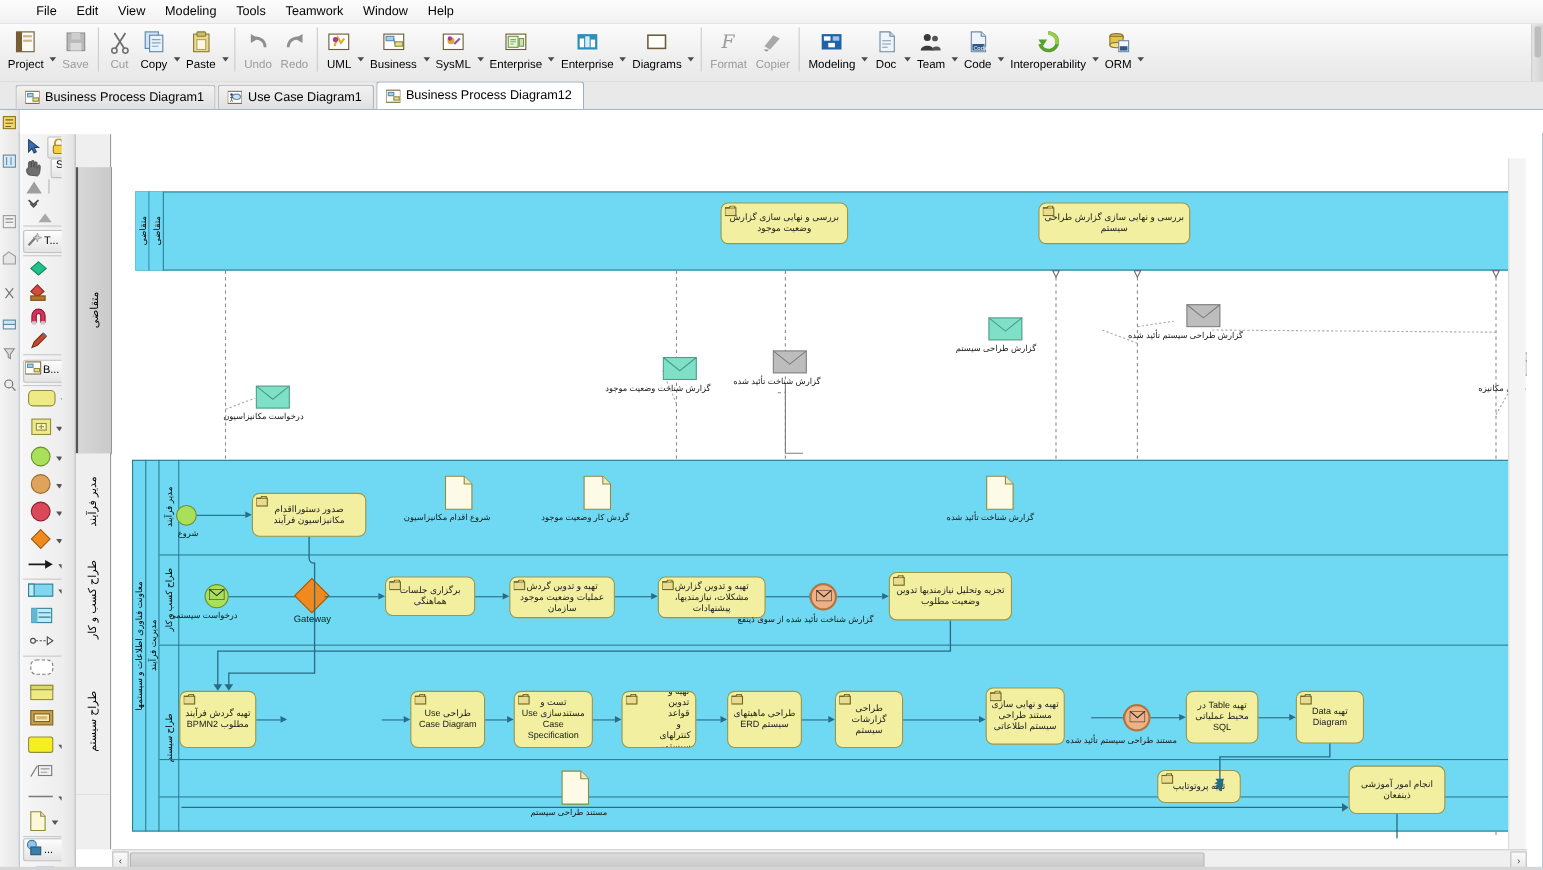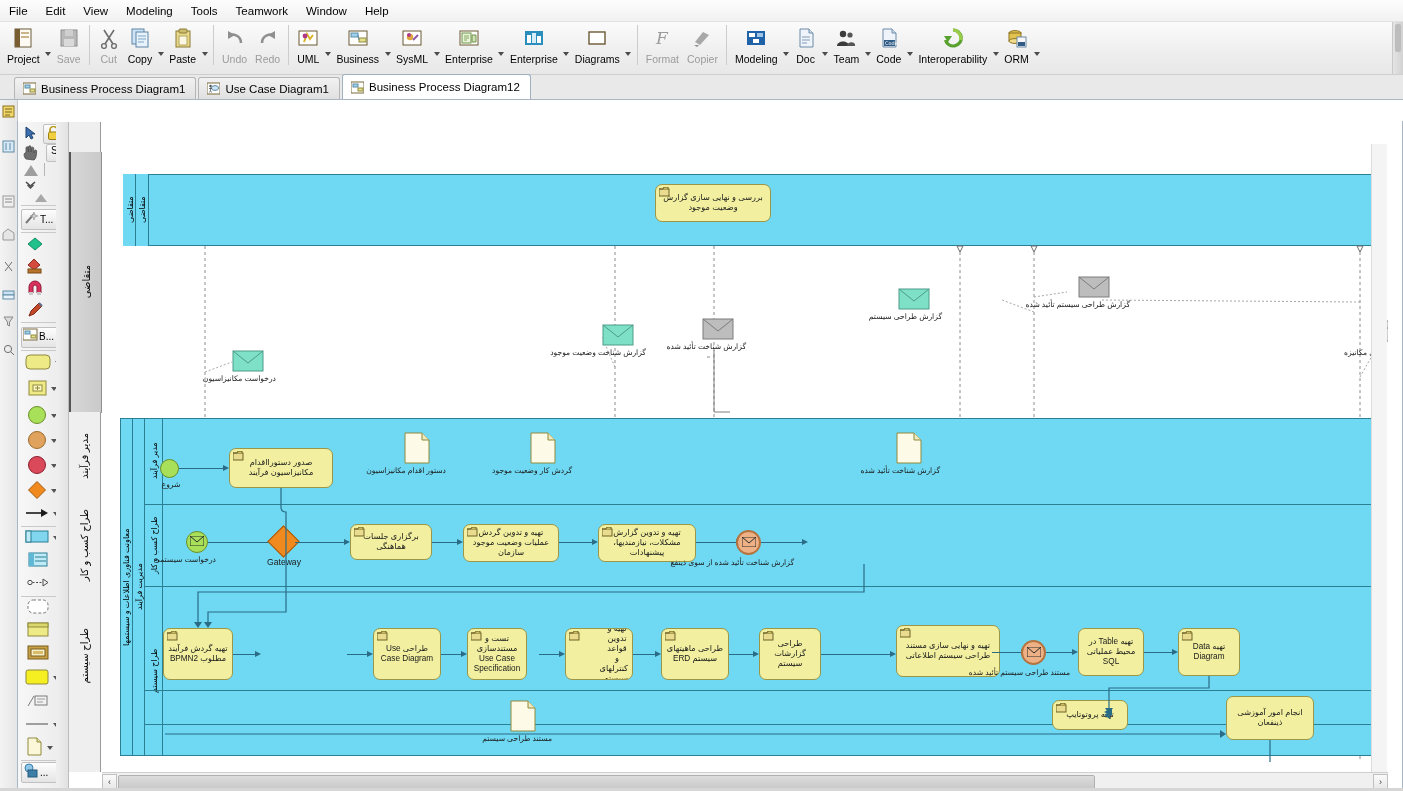--- a/index.html
+++ b/index.html
@@ -8,21 +8,21 @@
     background:#ffffff;
     font-family:"Liberation Sans","DejaVu Sans",sans-serif;
     font-size:11px;color:#000;
     -webkit-font-smoothing:antialiased;
   }
   .app{position:relative;width:1403px;height:791px;}
 
   
   .menubar{position:absolute;left:0;top:0;width:1403px;height:22px;
     background:linear-gradient(#fdfdfd,#f1f1f1);border-bottom:1px solid #e2e2e2;
-    display:flex;align-items:center;padding-left:0;box-sizing:border-box;}
+    display:flex;align-items:center;padding-left:24px;box-sizing:border-box;}
   .menubar .mi{font-size:11.5px;padding:3px 9px;color:#000;cursor:default;}
 
   
   .toolbar{position:absolute;left:0;top:22px;width:1403px;height:53px;
     background:linear-gradient(#fbfbfb,#eeeeee 60%,#e8e8e8);
     border-bottom:1px solid #cfcfcf;box-sizing:border-box;}
   .tb-inner{display:flex;align-items:flex-start;height:53px;padding-left:3px;}
   .tgrp{display:flex;align-items:flex-start;height:53px;}
   .tsep{width:1px;height:40px;margin:3px 4px 0 4px;background:#cccccc;}
   .tbtn{display:flex;flex-direction:column;align-items:center;justify-content:flex-start;
@@ -882,20 +882,29 @@
 
     <div class="task" style="left:553px;top:62px;width:116px;height:38px;">
       <span class="tk-ic">
         <svg width="11" height="10">
             <rect x="0" y="2" width="10" height="7" fill="#e9dc8e" stroke="#6d6326"></rect>
             <path d="M0 2 L4 2 L5 0 L9 0 L9 2" fill="#cbbd5e" stroke="#6d6326"></path>
           </svg>
       </span>
       <span>بررسی و نهایی سازی گزارش وضعیت موجود</span>
     </div>
+    <div class="task" style="left:842px;top:62px;width:138px;height:38px;">
+      <span class="tk-ic">
+        <svg width="11" height="10">
+            <rect x="0" y="2" width="10" height="7" fill="#e9dc8e" stroke="#6d6326"></rect>
+            <path d="M0 2 L4 2 L5 0 L9 0 L9 2" fill="#cbbd5e" stroke="#6d6326"></path>
+          </svg>
+      </span>
+      <span>بررسی و نهایی سازی گزارش طراحی سیستم</span>
+    </div>
 
     <svg style="position:absolute;left:0;top:0;width:1286px;height:650px;pointer-events:none;">
       <g stroke="#8c8c8c" stroke-width="1" fill="none" stroke-dasharray="3,3">
         <line x1="103" y1="124" x2="103" y2="405"></line>
         <line x1="103" y1="430" x2="103" y2="600"></line>
         <line x1="513" y1="124" x2="513" y2="405"></line>
         <line x1="513" y1="430" x2="513" y2="520"></line>
         <line x1="612" y1="124" x2="612" y2="405"></line>
         <line x1="612" y1="430" x2="612" y2="520"></line>
         <line x1="858" y1="124" x2="858" y2="405"></line>
@@ -1006,21 +1015,21 @@
       </span>
       <span>صدور دستورااقدام مکانیزاسیون فرآیند</span>
     </div>
 
     <div class="dataobj" style="left:302px;top:310px;">
       <svg width="26" height="32">
           <path d="M1 1 h17 l7 7 v23 H1 Z" fill="#fdfbe8" stroke="#8f8a3e"></path>
           <path d="M18 1 v7 h7" fill="#eee9bf" stroke="#8f8a3e"></path>
         </svg>
     </div>
-    <div class="lbl" style="left:286px;top:344px;width:58px;">دستور اقدام مکانیزاسیون</div>
+    <div class="lbl" style="left:286px;top:344px;width:58px;">شروع اقدام مکانیزاسیون</div>
 
     <div class="dataobj" style="left:428px;top:310px;">
       <svg width="26" height="32">
           <path d="M1 1 h17 l7 7 v23 H1 Z" fill="#fdfbe8" stroke="#8f8a3e"></path>
           <path d="M18 1 v7 h7" fill="#eee9bf" stroke="#8f8a3e"></path>
         </svg>
     </div>
     <div class="lbl" style="left:414px;top:344px;width:56px;">گردش کار وضعیت موجود</div>
 
     <div class="dataobj" style="left:794px;top:310px;">
@@ -1088,20 +1097,29 @@
         <svg width="14" height="10">
             <rect x="0" y="0" width="14" height="10" fill="none" stroke="#2b2b2b"></rect>
             <path d="M0 0 L7 6 L14 0" fill="none" stroke="#2b2b2b"></path>
           </svg>
       </span>
     </div>
     <div class="lbl" style="left:602px;top:436px;width:90px;">گزارش شناخت تأئید شده از سوی ذینفع</div>
     <div class="flow h" style="left:659px;top:420px;width:41px;"></div>
     <div class="arrowhead ah-r" style="left:700px;top:417px;"></div>
 
+    <div class="task" style="left:706px;top:398px;width:112px;height:44px;">
+      <span class="tk-ic">
+        <svg width="11" height="10">
+            <rect x="0" y="2" width="10" height="7" fill="#e9dc8e" stroke="#6d6326"></rect>
+            <path d="M0 2 L4 2 L5 0 L9 0 L9 2" fill="#cbbd5e" stroke="#6d6326"></path>
+          </svg>
+      </span>
+      <span>تجزیه وتحلیل نیازمندیها تدوین وضعیت مطلوب</span>
+    </div>
 
     <div class="task" style="left:61px;top:506px;width:70px;height:52px;">
       <span class="tk-ic">
         <svg width="11" height="10">
             <rect x="0" y="2" width="10" height="7" fill="#e9dc8e" stroke="#6d6326"></rect>
             <path d="M0 2 L4 2 L5 0 L9 0 L9 2" fill="#cbbd5e" stroke="#6d6326"></path>
           </svg>
       </span>
       <span>تهیه گردش فرآیند مطلوب BPMN2</span>
     </div>
@@ -1116,21 +1134,21 @@
         <svg width="11" height="10">
             <rect x="0" y="2" width="10" height="7" fill="#e9dc8e" stroke="#6d6326"></rect>
             <path d="M0 2 L4 2 L5 0 L9 0 L9 2" fill="#cbbd5e" stroke="#6d6326"></path>
           </svg>
       </span>
       <span>طراحی Use Case Diagram</span>
     </div>
     <div class="flow h" style="left:339px;top:532px;width:20px;"></div>
     <div class="arrowhead ah-r" style="left:359px;top:529px;"></div>
 
-    <div class="task" style="left:365px;top:506px;width:60px;height:52px;">
+    <div class="task" style="left:365px;top:506px;width:72px;height:52px;">
       <span class="tk-ic">
         <svg width="11" height="10">
             <rect x="0" y="2" width="10" height="7" fill="#e9dc8e" stroke="#6d6326"></rect>
             <path d="M0 2 L4 2 L5 0 L9 0 L9 2" fill="#cbbd5e" stroke="#6d6326"></path>
           </svg>
       </span>
       <span>تست و مستندسازی Use Case Specification</span>
     </div>
     <div class="flow h" style="left:437px;top:532px;width:20px;"></div>
     <div class="arrowhead ah-r" style="left:457px;top:529px;"></div>
@@ -1164,21 +1182,21 @@
         <svg width="11" height="10">
             <rect x="0" y="2" width="10" height="7" fill="#e9dc8e" stroke="#6d6326"></rect>
             <path d="M0 2 L4 2 L5 0 L9 0 L9 2" fill="#cbbd5e" stroke="#6d6326"></path>
           </svg>
       </span>
       <span>طراحی گزارشات سیستم</span>
     </div>
     <div class="flow h" style="left:719px;top:532px;width:69px;"></div>
     <div class="arrowhead ah-r" style="left:788px;top:529px;"></div>
 
-    <div class="task" style="left:794px;top:503px;width:104px;height:52px;">
+    <div class="task" style="left:794px;top:503px;width:72px;height:52px;">
       <span class="tk-ic">
         <svg width="11" height="10">
             <rect x="0" y="2" width="10" height="7" fill="#e9dc8e" stroke="#6d6326"></rect>
             <path d="M0 2 L4 2 L5 0 L9 0 L9 2" fill="#cbbd5e" stroke="#6d6326"></path>
           </svg>
       </span>
       <span>تهیه و نهایی سازی مستند طراحی سیستم اطلاعاتی</span>
     </div>
     <div class="flow h" style="left:890px;top:530px;width:29px;"></div>
     <div class="arrowhead ah-r" style="left:919px;top:527px;"></div>

